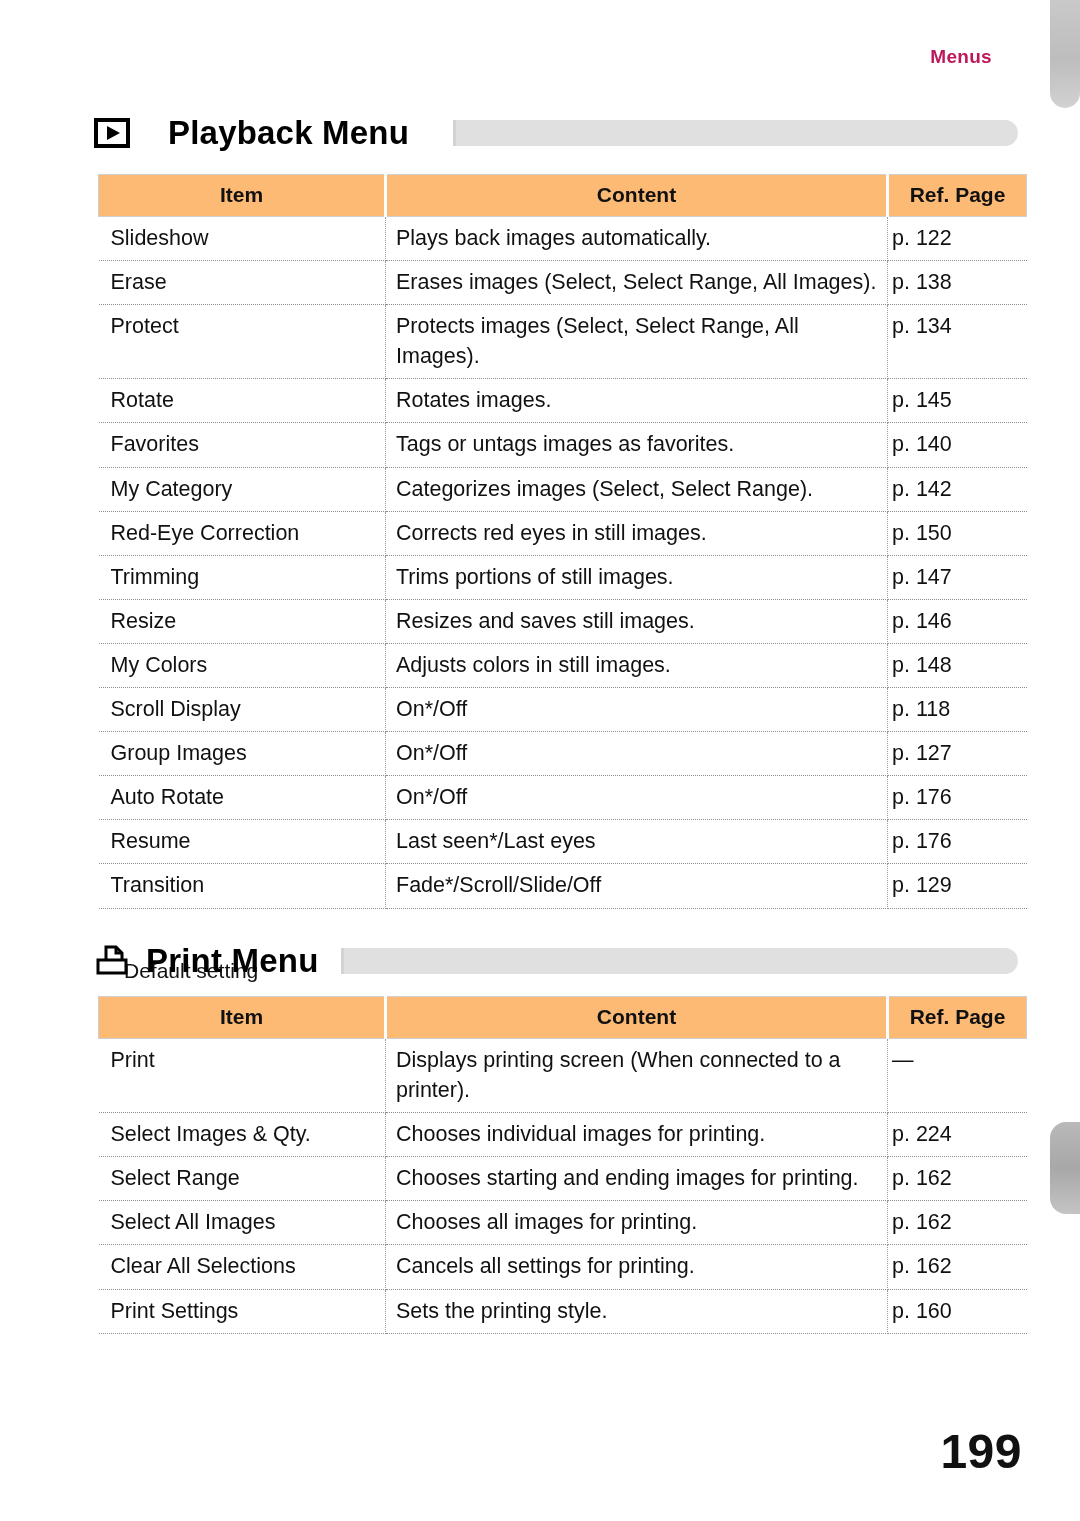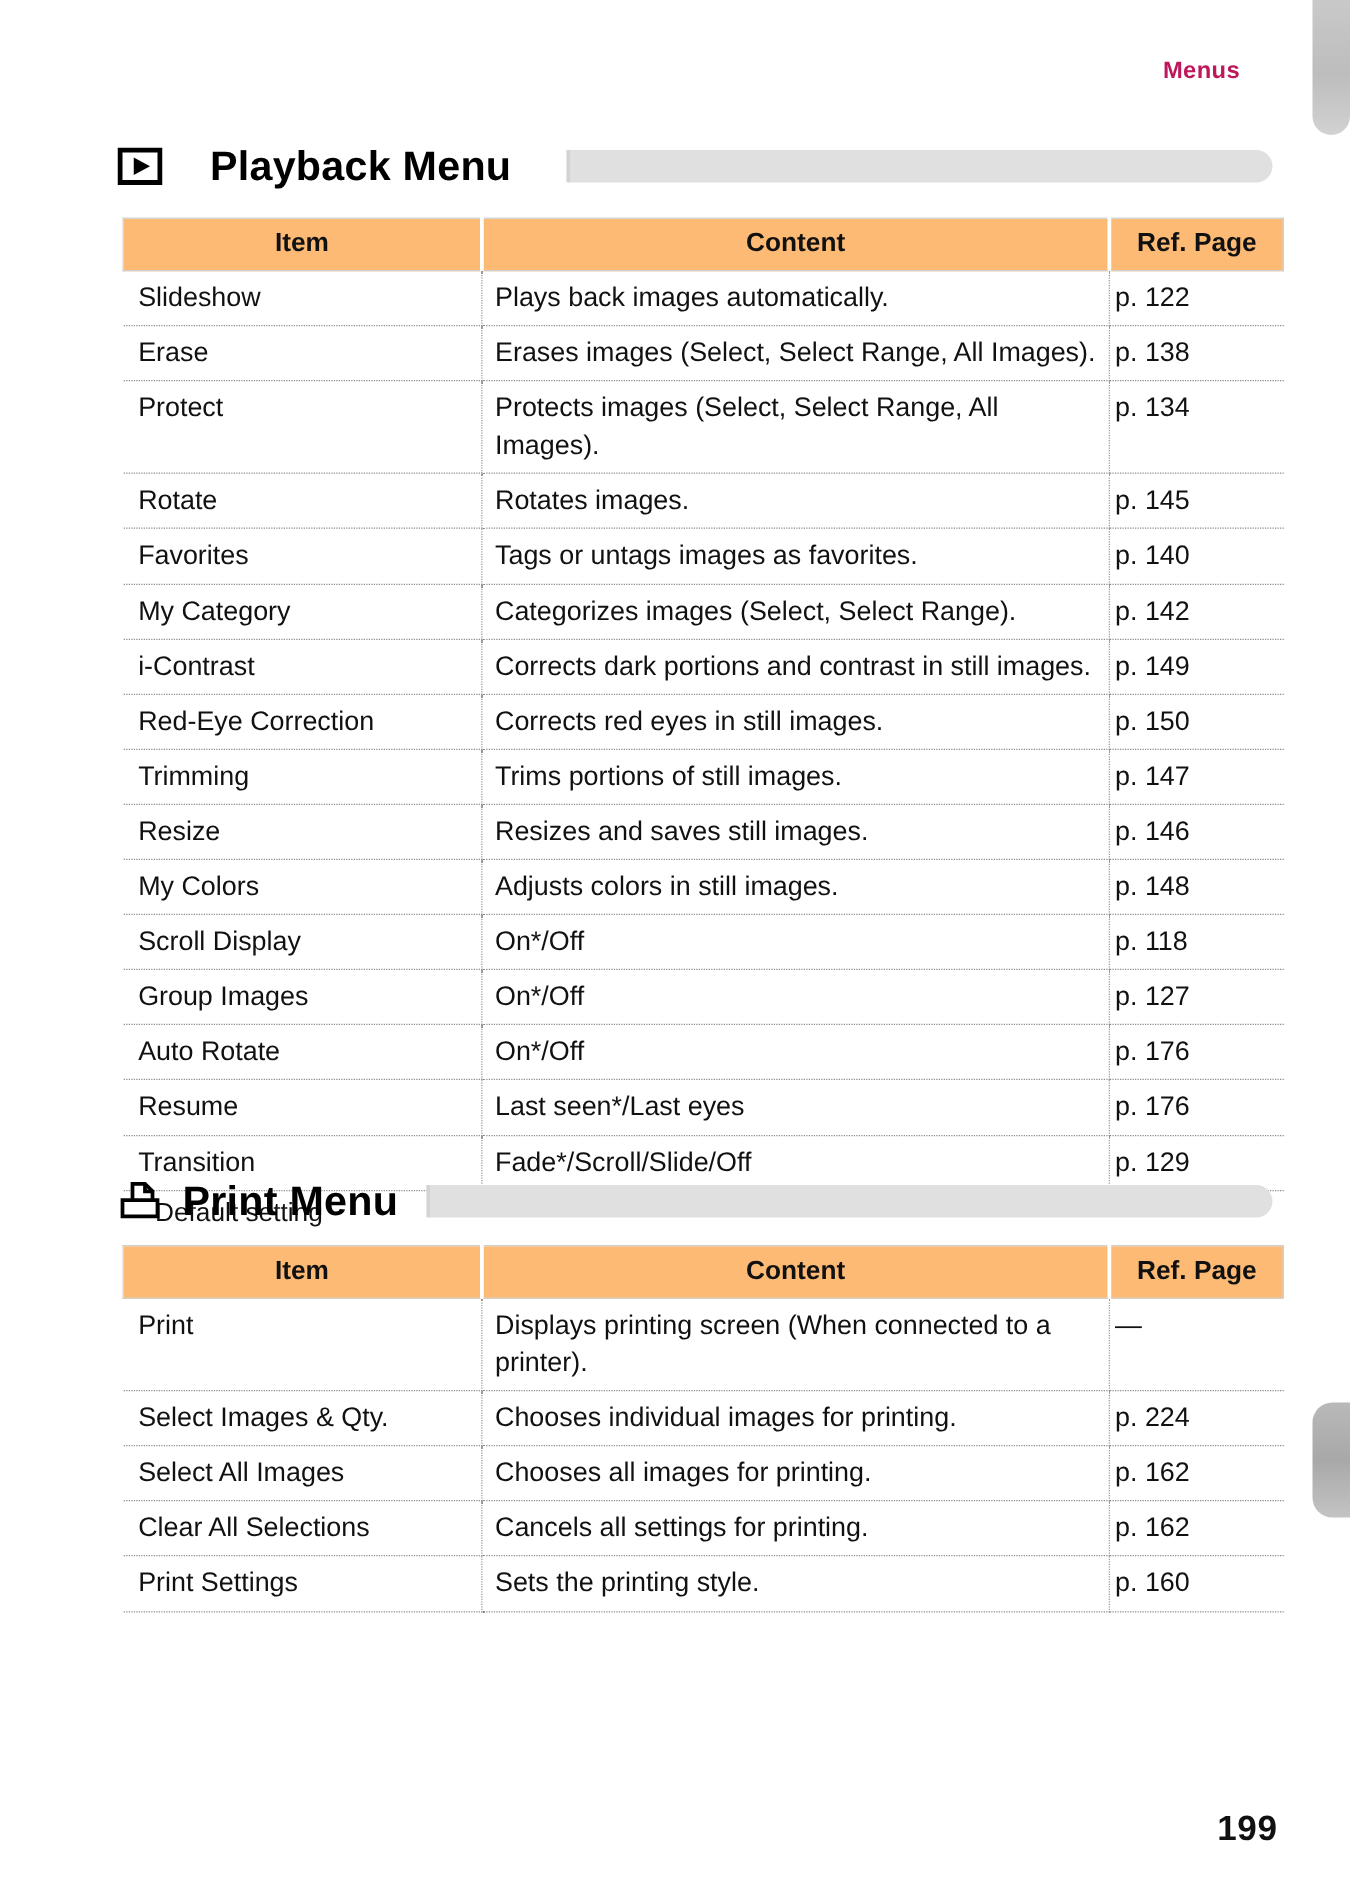--- a/index.html
+++ b/index.html
@@ -138,21 +138,21 @@
     font-size: 21px;
     color: #111;
   }
   .footnote .star { display: inline-block; width: 26px; }
 
   
   .page-number {
     position: absolute;
     right: 58px;
     bottom: 42px;
-    font-size: 28px;
+    font-size: 48px;
     font-weight: bold;
     color: #111;
     letter-spacing: 0.5px;
   }
 </style>
 </head>
 <body>
 
 <div class="tab-top"></div>
 <div class="tab-side"></div>
@@ -208,25 +208,20 @@
         <td class="cell-item">Favorites</td>
         <td class="cell-content">Tags or untags images as favorites.</td>
         <td class="cell-ref">p. 140</td>
       </tr>
       <tr>
         <td class="cell-item">My Category</td>
         <td class="cell-content">Categorizes images (Select, Select Range).</td>
         <td class="cell-ref">p. 142</td>
       </tr>
       <tr>
-        <td class="cell-item">i-Contrast</td>
-        <td class="cell-content">Corrects dark portions and contrast in still images.</td>
-        <td class="cell-ref">p. 149</td>
-      </tr>
-      <tr>
         <td class="cell-item">Red-Eye Correction</td>
         <td class="cell-content">Corrects red eyes in still images.</td>
         <td class="cell-ref">p. 150</td>
       </tr>
       <tr>
         <td class="cell-item">Trimming</td>
         <td class="cell-content">Trims portions of still images.</td>
         <td class="cell-ref">p. 147</td>
       </tr>
       <tr>
@@ -301,20 +296,25 @@
         <td class="cell-item">Print</td>
         <td class="cell-content">Displays printing screen (When connected to a printer).</td>
         <td class="cell-ref">—</td>
       </tr>
       <tr>
         <td class="cell-item">Select Images &amp; Qty.</td>
         <td class="cell-content">Chooses individual images for printing.</td>
         <td class="cell-ref">p. 224</td>
       </tr>
       <tr>
+        <td class="cell-item">Select Range</td>
+        <td class="cell-content">Chooses starting and ending images for printing.</td>
+        <td class="cell-ref">p. 162</td>
+      </tr>
+      <tr>
         <td class="cell-item">Select All Images</td>
         <td class="cell-content">Chooses all images for printing.</td>
         <td class="cell-ref">p. 162</td>
       </tr>
       <tr>
         <td class="cell-item">Clear All Selections</td>
         <td class="cell-content">Cancels all settings for printing.</td>
         <td class="cell-ref">p. 162</td>
       </tr>
       <tr>

